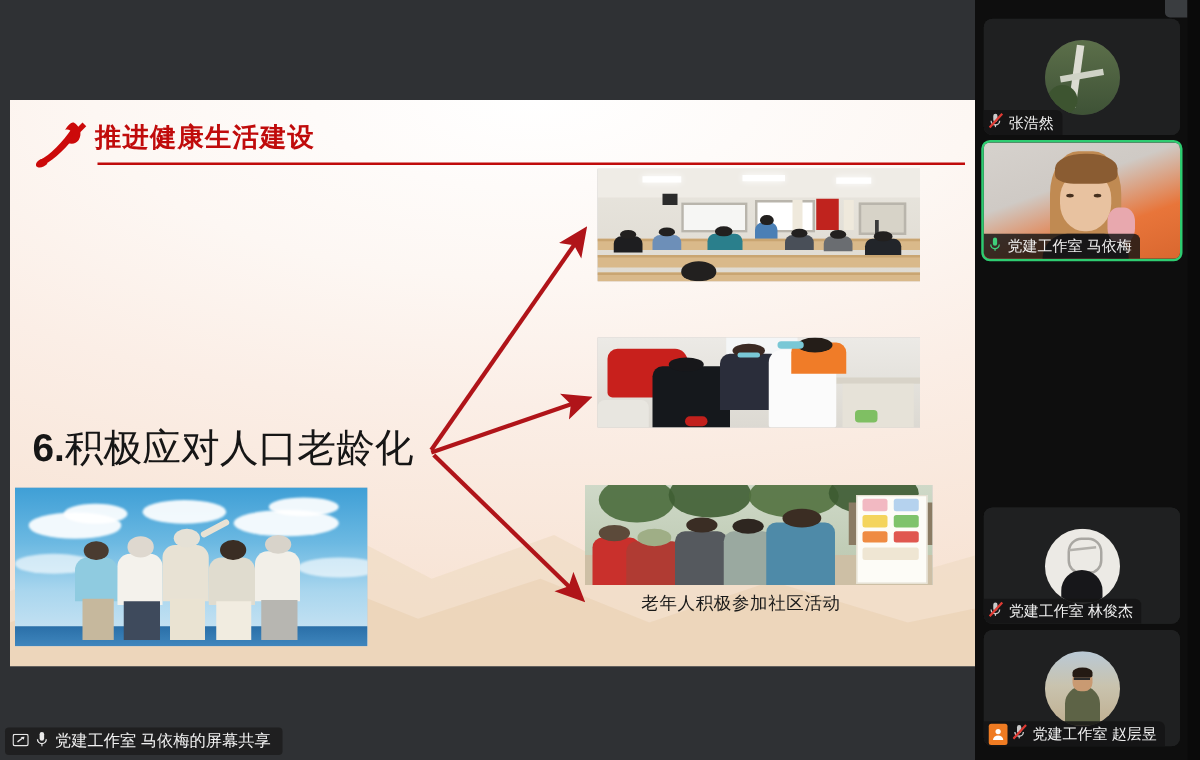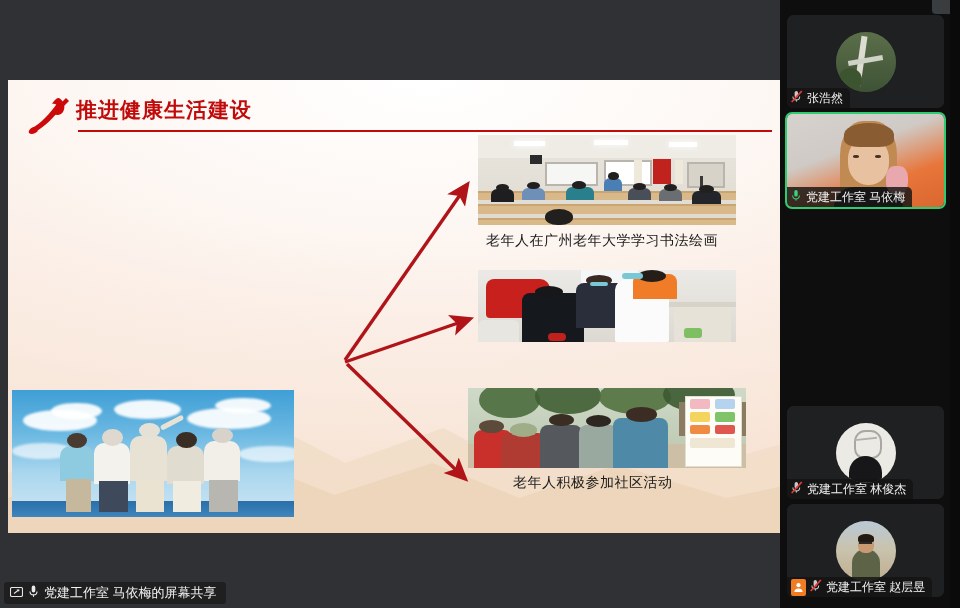--- a/index.html
+++ b/index.html
@@ -167,20 +167,23 @@
               <path d="M33 4 C38 7 40 13 37 18 C35 21 31 22 28 20 C31 19 33 16 32 13 C31 10 28 9 26 10 C29 5 31 4 33 4 Z"></path>
               <path d="M8 33 C4 34 2 37 3 39 C5 41 9 40 12 37 Z"></path>
               <path d="M34 10 L40 4 L43 7 L37 13 Z"></path>
             </g>
           </svg>
         </div>
         <div class="slide-title">推进健康生活建设</div>
         <div class="title-rule"></div>
       </div>
 
+      <div class="headline">
+        <b>6.</b><span>积极应对人口老龄化</span>
+      </div>
 
       <div class="arrows">
         <svg viewBox="0 0 771 453" width="771" height="453">
           <defs>
             <marker id="ah" markerWidth="7" markerHeight="7" refX="2" refY="3.2" orient="auto">
               <path d="M0,0 L7,3.2 L0,6.4 L1.6,3.2 Z" fill="#b01419"></path>
             </marker>
           </defs>
           <g stroke="#b01419" stroke-width="3.4" fill="none" marker-end="url(#ah)">
             <path d="M337,280 L452,115"></path>
@@ -218,21 +221,20 @@
           <div class="cls-head" style="left:36.5%;top:51%;width:5.5%;height:9%;"></div>
           <div class="cls-body" style="left:58%;top:59%;width:9%;height:13%;background:#494f58;"></div>
           <div class="cls-head" style="left:60%;top:53%;width:5%;height:8%;"></div>
           <div class="cls-body" style="left:70%;top:60%;width:9%;height:13%;background:#6a6d71;"></div>
           <div class="cls-head" style="left:72%;top:54%;width:5%;height:8%;"></div>
           <div class="cls-body" style="left:83%;top:62%;width:11%;height:15%;background:#22252a;"></div>
           <div class="cls-head" style="left:85.5%;top:55%;width:6%;height:9%;"></div>
           <div class="cls-head" style="left:26%;top:82%;width:11%;height:18%;"></div>
         </div>
       </div>
-      <div class="cap c1">老年人在广州老年大学学习书法绘画</div>
 
       <div class="photo p2">
         <div class="ph-inner">
           <div class="cl-bg"></div>
           <div class="cl-win" style="left:40%;top:0;width:22%;height:40%;"></div>
           <div class="cl-table" style="left:74%;top:44%;width:26%;height:8%;"></div>
           <div class="cl-table" style="left:76%;top:52%;width:22%;height:48%;background:#e6e2d8;"></div>
           <div class="cl-red" style="left:3%;top:12%;width:25%;height:55%;"></div>
           <div class="cl-dark" style="left:17%;top:32%;width:24%;height:68%;"></div>
           <div style="position:absolute;left:22%;top:22%;width:11%;height:16%;background:#17171a;border-radius:50% 50% 45% 45%;"></div>

